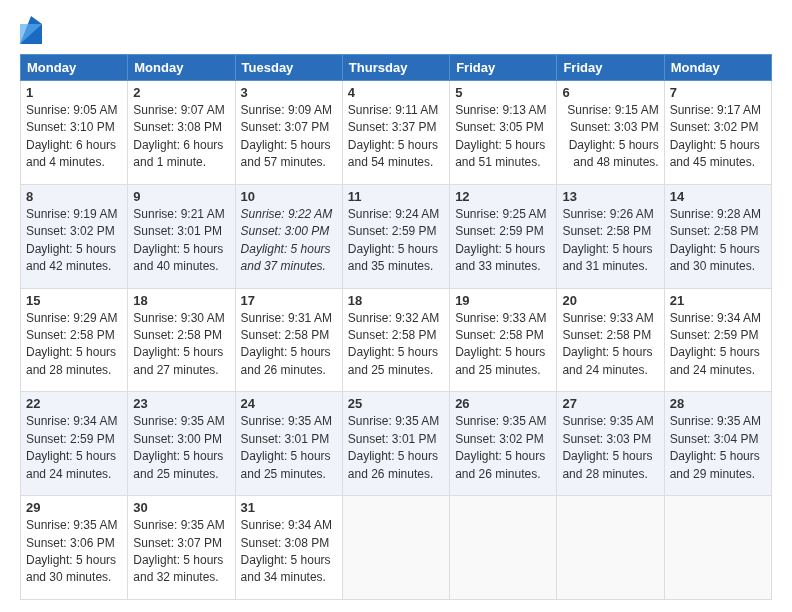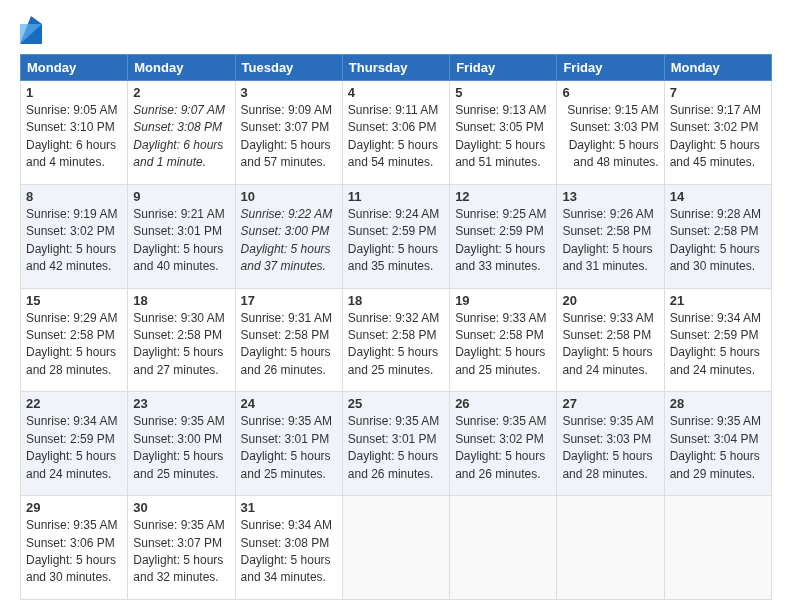--- a/index.html
+++ b/index.html
@@ -143,36 +143,36 @@
     <tr>
           <td>
             <span class="day-num">1</span>
             <div class="day-info" style="white-space: pre-line;">Sunrise: 9:05 AM
 Sunset: 3:10 PM
 Daylight: 6 hours
 and 4 minutes.</div>
           </td>
           <td>
             <span class="day-num">2</span>
-            <div class="day-info" style="white-space: pre-line; font-style: italic;">Sunrise: 9:07 AM
+            <div class="day-info" style="white-space: pre-line;">Sunrise: 9:07 AM
 Sunset: 3:08 PM
 Daylight: 6 hours
 and 1 minute.</div>
           </td>
           <td>
             <span class="day-num">3</span>
             <div class="day-info" style="white-space: pre-line;">Sunrise: 9:09 AM
 Sunset: 3:07 PM
 Daylight: 5 hours
 and 57 minutes.</div>
           </td>
           <td>
             <span class="day-num">4</span>
             <div class="day-info" style="white-space: pre-line;">Sunrise: 9:11 AM
-Sunset: 3:06 PM
+Sunset: 3:37 PM
 Daylight: 5 hours
 and 54 minutes.</div>
           </td>
           <td>
             <span class="day-num">5</span>
             <div class="day-info" style="white-space: pre-line;">Sunrise: 9:13 AM
 Sunset: 3:05 PM
 Daylight: 5 hours
 and 51 minutes.</div>
           </td>

